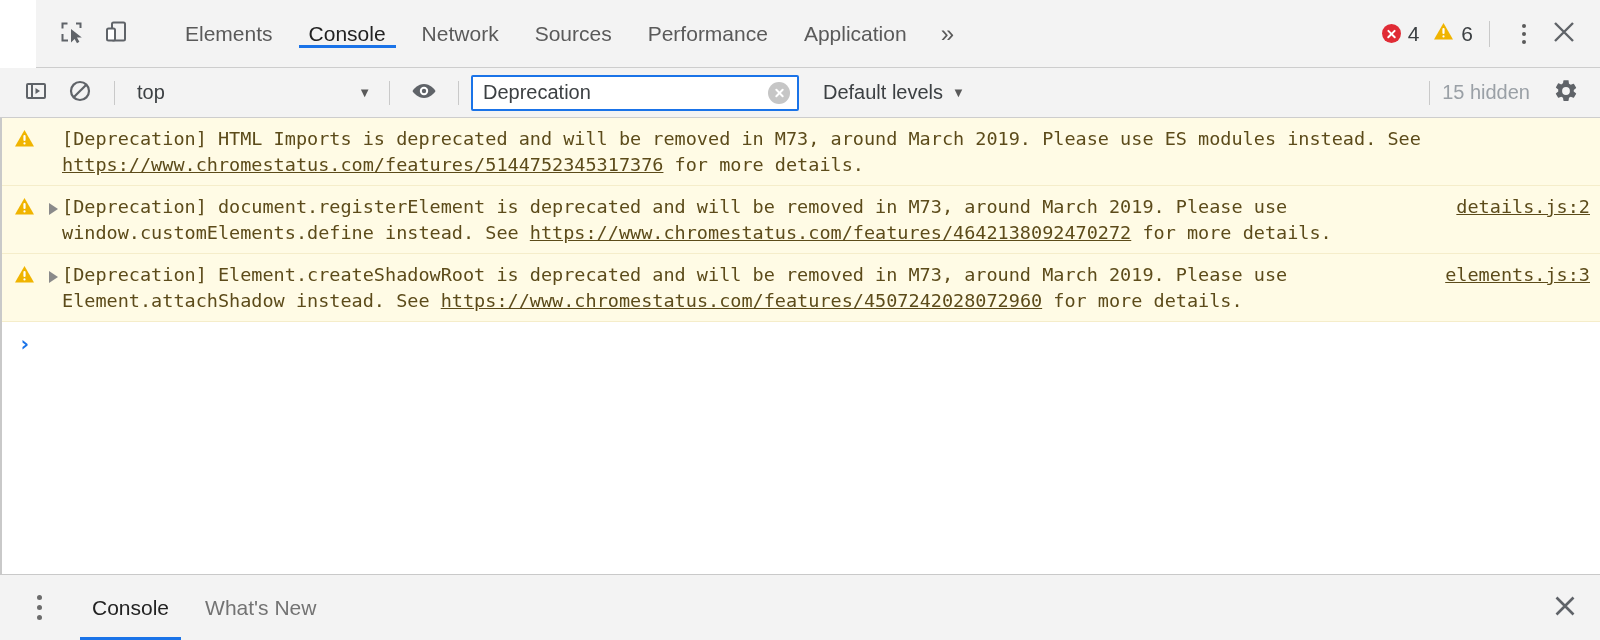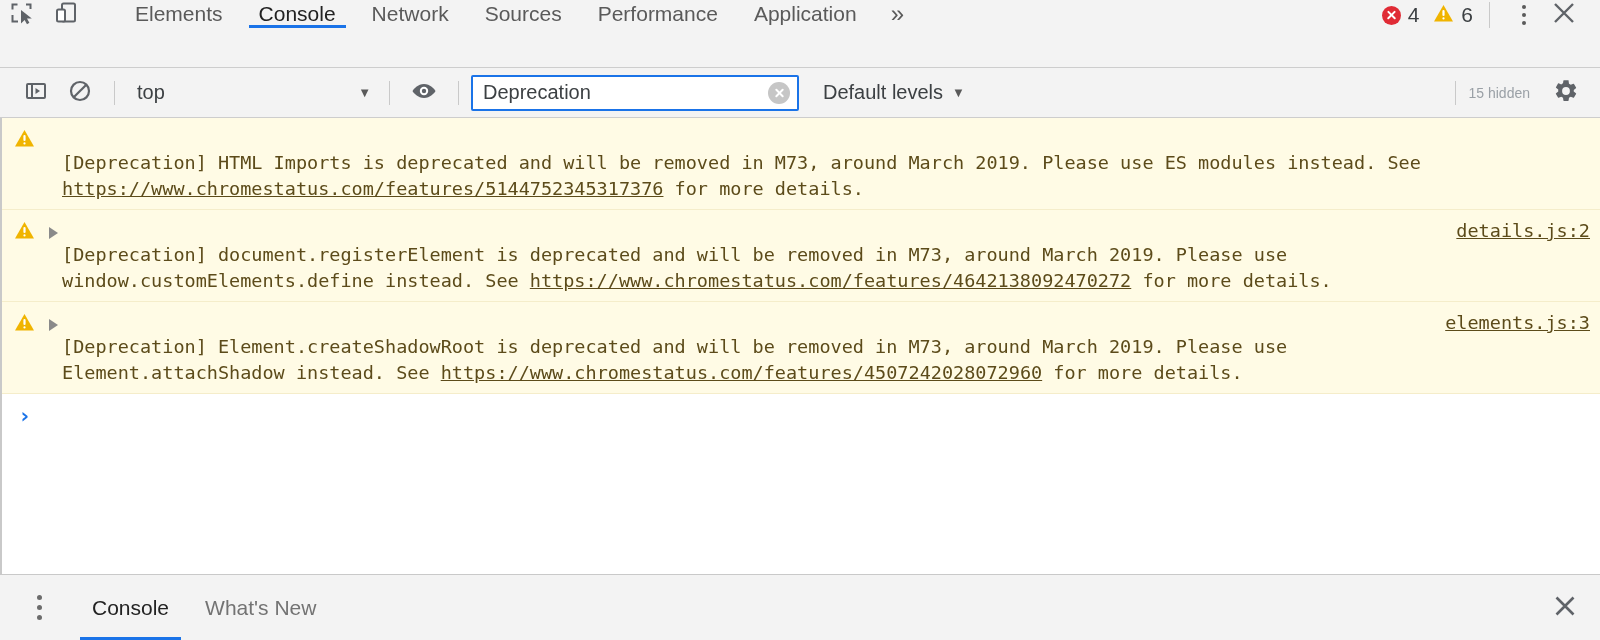--- a/index.html
+++ b/index.html
@@ -15,22 +15,24 @@
     background: #ffffff;
     position: relative;
   }
 
   
   .main-toolbar {
     height: 68px;
     flex: 0 0 68px;
     background: #f3f3f3;
     border-bottom: 1px solid #cdcdcd;
-    display: flex; align-items: flex-start;
-    position: relative;
+    display: flex; align-items: center;
+    padding-left: 14px;
+    position: relative;
+    margin-left: 36px;
   }
   .tb-icon-btn {
     width: 44px;
     display: flex; align-items: center; justify-content: center;
     cursor: default;
   }
   .tb-sep {
     width: 1px; background: #c9c9c9;
     margin: 18px 14px;
     flex: 0 0 1px;
@@ -137,21 +139,21 @@
   }
   .clear-btn::before { transform: rotate(45deg); }
   .clear-btn::after  { transform: rotate(-45deg); }
   .levels-select {
     display: flex; align-items: center; gap: 9px;
     height: 34px; padding: 0 10px; margin-left: 14px;
     cursor: default;
   }
   .levels-label { font-size: 20px; color: #3c4043; white-space: nowrap; }
   .fb-right { margin-left: auto; display: flex; align-items: center; }
-  .hidden-count { font-size: 14px; color: #9aa0a6; white-space: nowrap; }
+  .hidden-count { font-size: 20px; color: #9aa0a6; white-space: nowrap; }
   .gear-btn { width: 44px; display: flex; align-items: center; justify-content: center; margin-left: 14px; cursor: default; }
 
   
   .console-body {
     flex: 1 1 auto;
     background: #ffffff;
     overflow: hidden;
     position: relative;
     border-left: 2px solid #c9c9c9;
   }
@@ -177,21 +179,20 @@
   }
   .msg-text {
     flex: 1 1 auto;
     font-family: "DejaVu Sans Mono", monospace;
     font-size: 18.5px;
     line-height: 25.5px;
     color: #5c4b1a;
     white-space: pre-wrap;
     word-break: break-word;
     padding-right: 8px;
-    margin-top: 24px;
   }
   .msg-text a, .msg-link {
     color: #5c4b1a;
     text-decoration: underline;
   }
   .msg-src {
     flex: 0 0 auto;
     font-family: "DejaVu Sans Mono", monospace;
     font-size: 18.5px;
     line-height: 25.5px;

